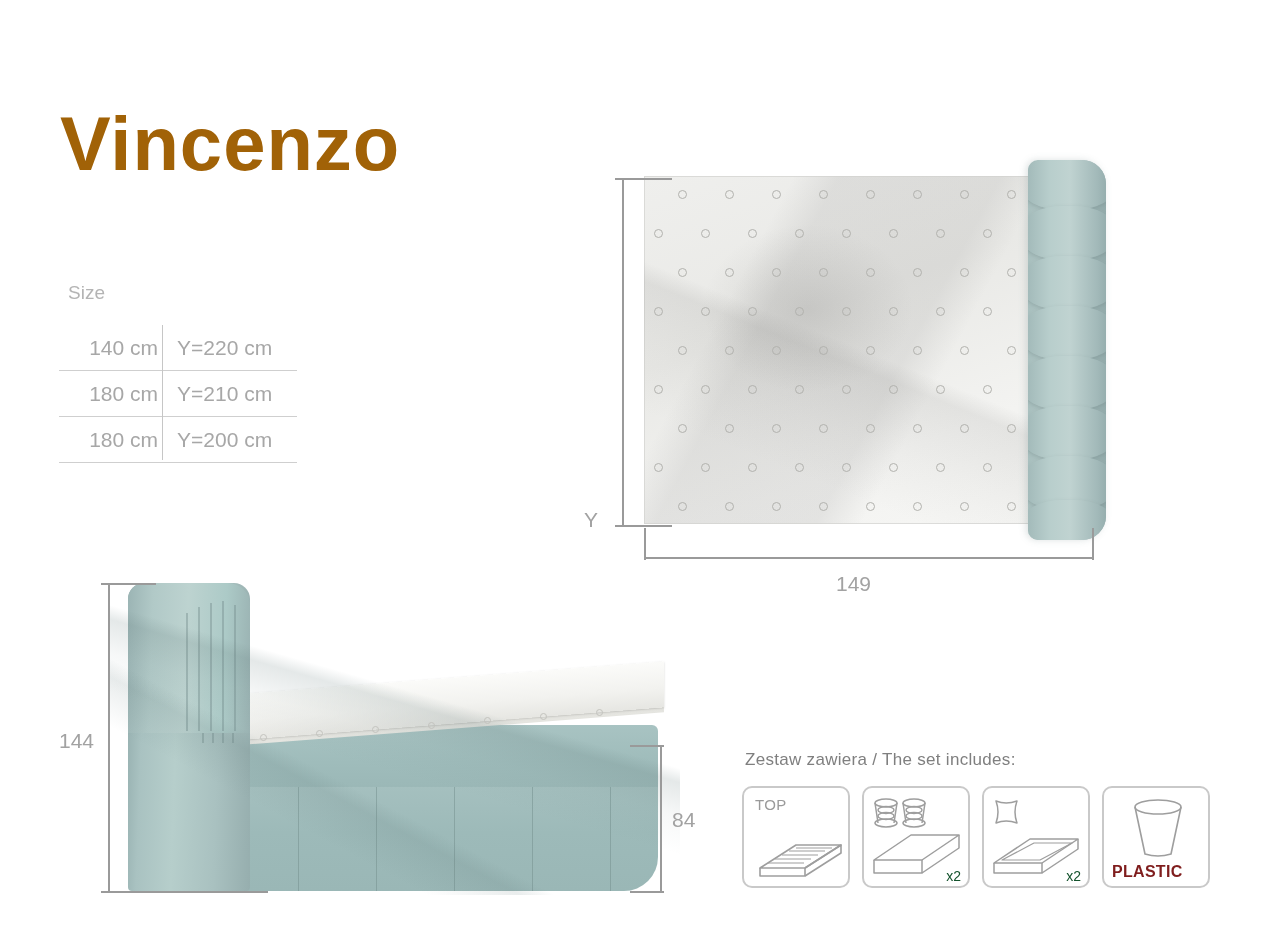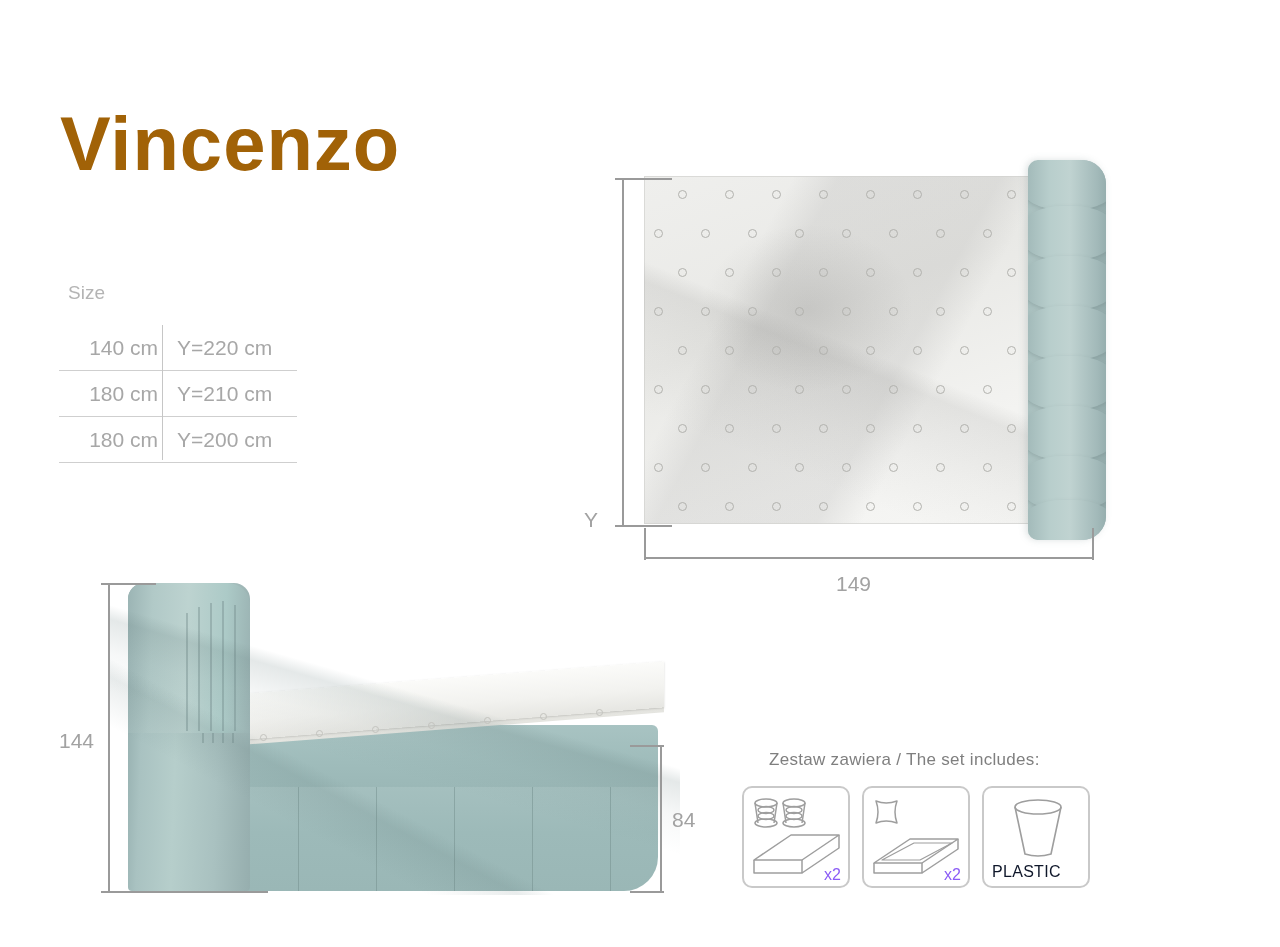--- a/index.html
+++ b/index.html
@@ -153,32 +153,32 @@
       linear-gradient(196deg, rgba(90,115,115,0.00) 0%, rgba(90,115,115,0.00) 40%,
                      rgba(90,115,115,0.16) 43%, rgba(90,115,115,0.05) 50%, rgba(90,115,115,0) 58%),
       linear-gradient(208deg, rgba(90,115,115,0.00) 0%, rgba(90,115,115,0.00) 62%,
                      rgba(90,115,115,0.13) 65%, rgba(90,115,115,0.0) 73%);
     pointer-events:none;
   }
 
   
   #set-title{
     position:absolute;left:745px;top:750px;
-    font-size:17px;color:#7f7f7f;letter-spacing:0.3px;white-space:nowrap;margin-left:24px;
+    font-size:17px;color:#7f7f7f;letter-spacing:0.3px;white-space:nowrap;
   }
   #icon-row{position:absolute;left:742px;top:786px;display:flex;gap:12px;}
   .icon-box{
     position:relative;width:108px;height:102px;
     border:2px solid #c9c9c9;border-radius:10px;
     box-sizing:border-box;background:#fff;
   }
   .icon-cap{
-    position:absolute;font-size:15px;color:#0f172a;font-weight:400;letter-spacing:0.3px;
-  }
-  .qty{position:absolute;right:7px;bottom:2px;font-size:16px;color:#8b5cf6;font-weight:400;}
+    position:absolute;font-size:15px;color:#7f1d1d;font-weight:700;letter-spacing:0.3px;
+  }
+  .qty{position:absolute;right:7px;bottom:2px;font-size:14px;color:#14532d;font-weight:400;}
 </style>
 </head>
 <body>
 
 <div class="stage">
 
   <div id="title">Vincenzo</div>
 
   <div id="size-label">Size</div>
   <div id="size-table">
@@ -349,20 +349,35 @@
       <div class="sv-mdot" style="left: 318px; top: 146.524px;"></div>
       <div class="sv-mdot" style="left: 374px; top: 142.212px;"></div>
       <div class="sv-mdot" style="left: 430px; top: 137.9px;"></div>
       <div class="sv-mdot" style="left: 486px; top: 133.588px;"></div>
     </div>
 
   <div id="set-title">Zestaw zawiera / The set includes:</div>
 
   <div id="icon-row">
 
+    <div class="icon-box">
+      <div class="icon-cap" style="left:11px;top:8px;font-weight:400;color:#9a9a9a;">TOP</div>
+      <svg width="108" height="62" viewBox="0 0 108 62" style="position:absolute;left:0;top:33px;">
+        <g fill="none" stroke="#9e9e9e" stroke-width="1.6" stroke-linejoin="round">
+          <path d="M16 47 L52 24 L97 24 L61 47 Z"></path>
+          <path d="M16 47 L16 55 L61 55 L61 47"></path>
+          <path d="M61 47 L97 24 L97 32 L61 55"></path>
+          <path d="M24 42 L60 42" stroke-width="1.1"></path>
+          <path d="M31 38 L67 38" stroke-width="1.1"></path>
+          <path d="M38 34 L74 34" stroke-width="1.1"></path>
+          <path d="M45 30 L81 30" stroke-width="1.1"></path>
+          <path d="M52 27 L88 27" stroke-width="1.1"></path>
+        </g>
+      </svg>
+    </div>
 
     <div class="icon-box">
       <svg width="108" height="96" viewBox="0 0 108 96" style="position:absolute;left:0;top:3px;">
         <g fill="none" stroke="#9e9e9e" stroke-width="1.5">
 
           <ellipse cx="22" cy="12" rx="11" ry="4"></ellipse>
           <ellipse cx="22" cy="19" rx="8" ry="3.4"></ellipse>
           <ellipse cx="22" cy="25" rx="8" ry="3.4"></ellipse>
           <ellipse cx="22" cy="32" rx="11" ry="4"></ellipse>
           <path d="M11 12 L14 32 M33 12 L30 32"></path>

